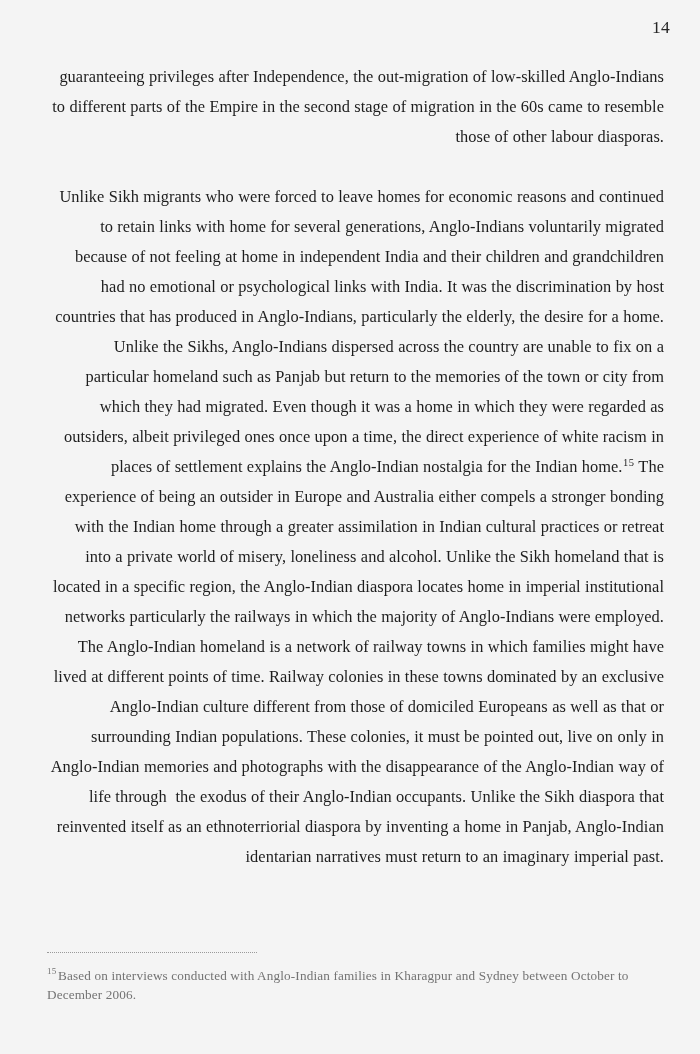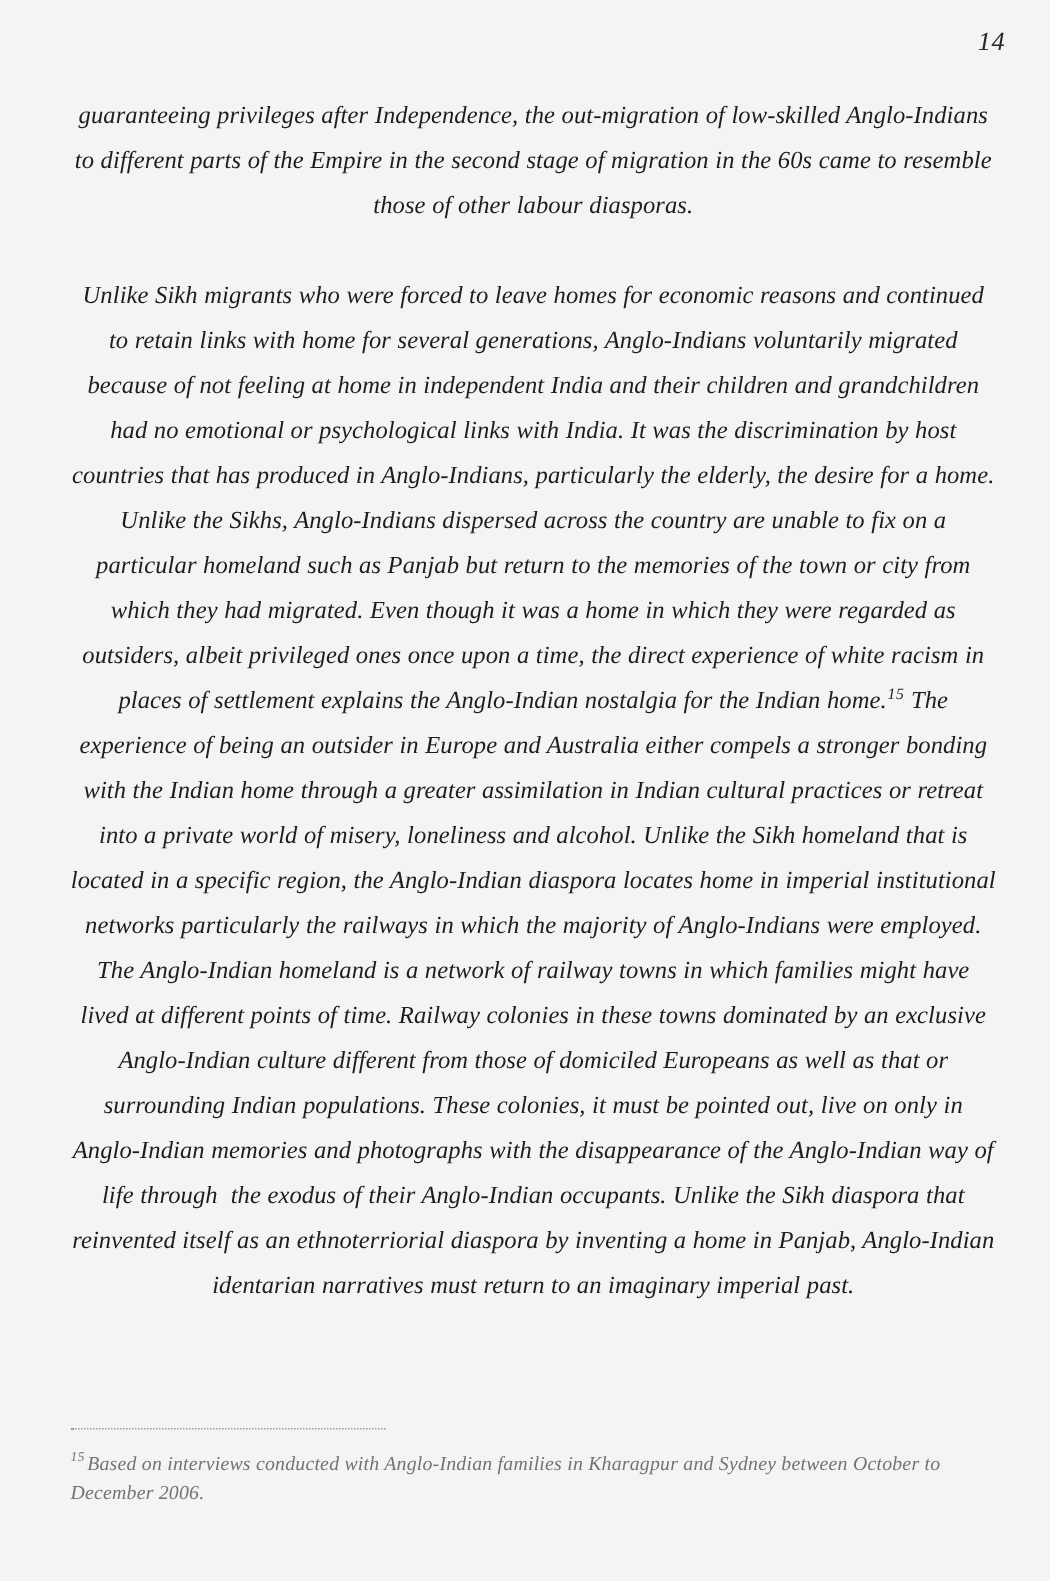--- a/index.html
+++ b/index.html
@@ -16,21 +16,20 @@
     overflow: hidden;
     position: relative;
     -webkit-font-smoothing: antialiased;
   }
 
   .page {
     position: relative;
     width: 700px;
     height: 1054px;
     box-sizing: border-box;
-    font-style: italic;
   }
 
   
   .folio {
     position: absolute;
     top: 16px;
     right: 30px;
     font-size: 17.5px;
     line-height: 22px;
     color: #262626;
@@ -42,21 +41,21 @@
     position: absolute;
     left: 47px;
     top: 62px;
     width: 617px;
   }
 
   p.para {
     margin: 0 0 30px 0;
     font-size: 16.4px;
     line-height: 30px;
-    text-align: center;
+    text-align: right;
     color: #1d1d1d;
     white-space: pre-wrap;
     letter-spacing: 0.05px;
     word-spacing: 0.2px;
   }
   p.para:last-child {
     margin-bottom: 0;
   }
 
   sup.fn-ref {

